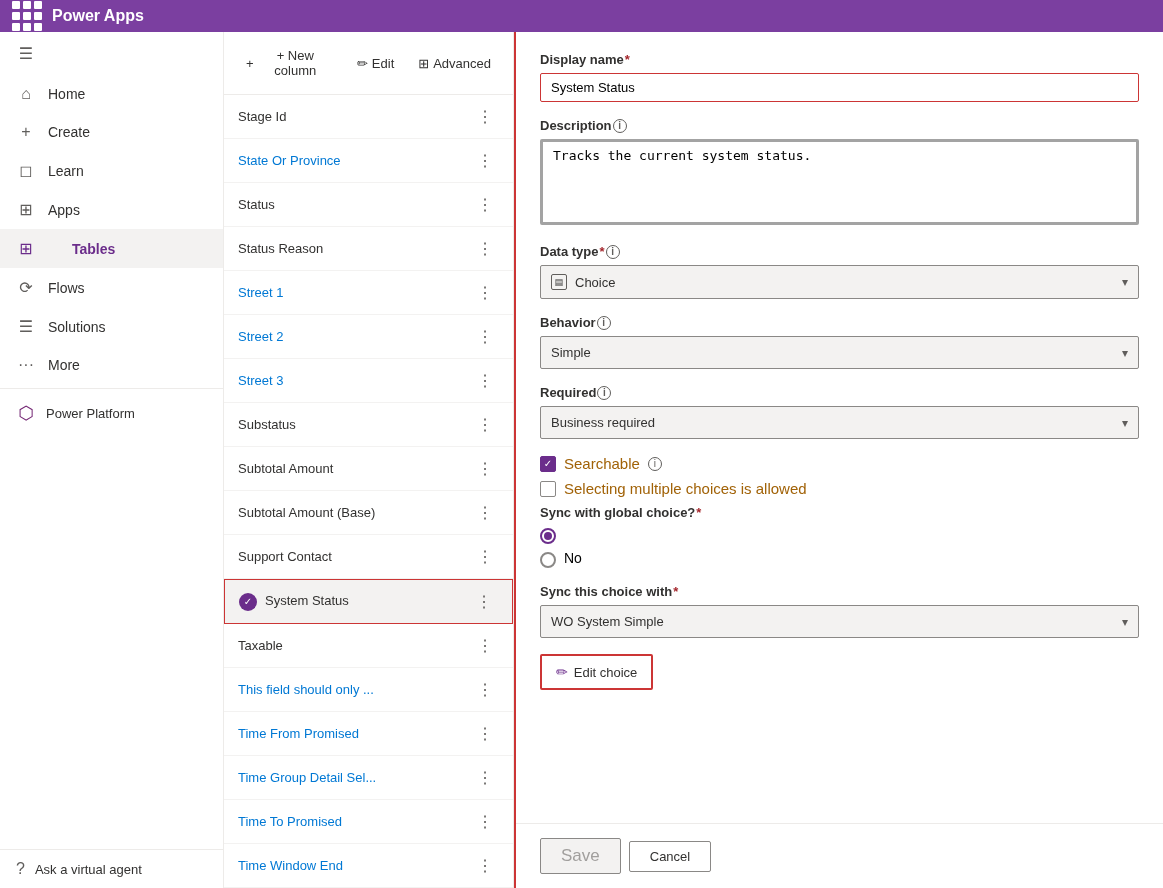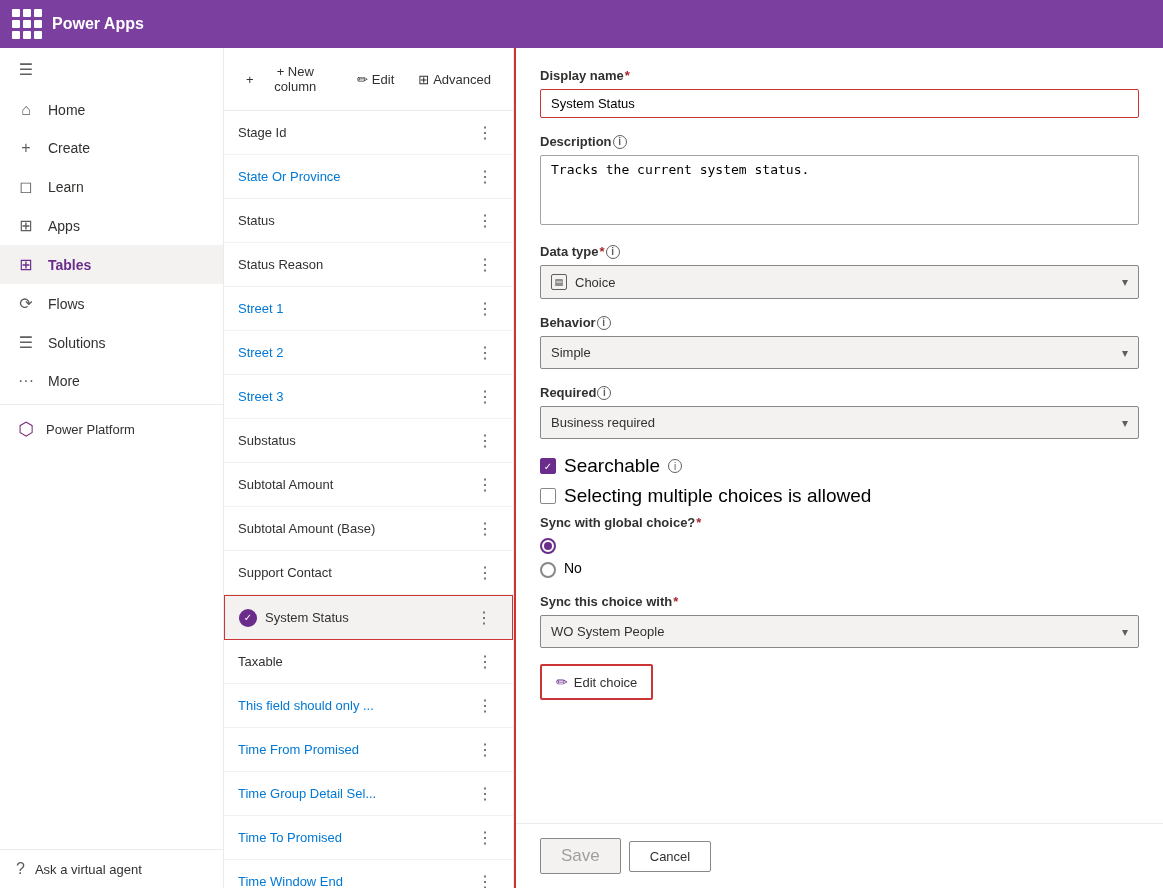--- a/index.html
+++ b/index.html
@@ -1,21 +1,21 @@
 <!DOCTYPE html>
 <html><head>
   <meta charset="utf-8">
   <style>
     * { box-sizing: border-box; margin: 0; padding: 0; }
     body { font-family: 'Segoe UI', sans-serif; font-size: 14px; background: #f3f2f1; display: flex; flex-direction: column; height: 888px; overflow: hidden; }
 
     
     .top-bar {
       background: #7b3fa0;
-      height: 48px;
+      height: 32px;
       display: flex;
       align-items: center;
       padding: 0 12px;
       gap: 10px;
       flex-shrink: 0;
     }
     .top-bar-grid {
       display: grid;
       grid-template-columns: repeat(3,8px);
       grid-template-rows: repeat(3,8px);
@@ -122,21 +122,21 @@
       padding: 10px 14px;
       border-bottom: 1px solid #f3f2f1;
       cursor: pointer;
     }
     .table-row.selected {
       background: #f3f2f1;
       border: 1.5px solid #cc3535;
     }
     .row-left {
       display: flex;
-      align-items: center;
+      align-items: flex-start;
       gap: 8px;
     }
     .row-check-icon {
       width: 18px;
       height: 18px;
       border-radius: 50%;
       background: #6b2d8b;
       display: flex;
       align-items: center;
       justify-content: center;
@@ -198,26 +198,26 @@
       width: 100%;
       padding: 6px 10px;
       border: 1.5px solid #cc3535;
       border-radius: 2px;
       font-size: 13px;
       outline: none;
     }
     .textarea-input {
       width: 100%;
       padding: 6px 10px;
-      border: 1px solid #a3a3a3;
+      border: 3px solid #a3a3a3;
       border-radius: 2px;
       font-size: 13px;
       outline: none;
       resize: none;
-      height: 70px;
+      height: 86px;
     }
     .select-row {
       width: 100%;
       padding: 8px 10px;
       background: #f3f2f1;
       border: 1px solid #8a8886;
       border-radius: 2px;
       display: flex;
       align-items: center;
       justify-content: space-between;
@@ -250,21 +250,21 @@
       justify-content: center;
       cursor: pointer;
       flex-shrink: 0;
     }
     .checkbox-box.checked {
       background: #6b2d8b;
       border-color: #6b2d8b;
       color: white;
       font-size: 10px;
     }
-    .checkbox-label { font-size: 19px; color: #000000; }
+    .checkbox-label { font-size: 15px; color: #a16207; }
 
     .radio-group { margin-bottom: 4px; }
     .radio-row {
       display: flex;
       align-items: flex-start;
       gap: 8px;
       margin-bottom: 6px;
     }
     .radio-btn {
       width: 16px; height: 16px;
@@ -396,21 +396,21 @@
     <div class="sidebar-nav-item">
       <span class="nav-icon">◻</span>
       <span>Learn</span>
     </div>
     <div class="sidebar-nav-item">
       <span class="nav-icon">⊞</span>
       <span>Apps</span>
     </div>
     <div class="sidebar-nav-item active">
       <span class="nav-icon" style="color:#6b2d8b;">⊞</span>
-      <span style="color:#6b2d8b;font-weight:600;">Tables</span>
+      <span style="color:#6b2d8b;font-weight:600;margin-left:24px;">Tables</span>
     </div>
     <div class="sidebar-nav-item">
       <span class="nav-icon">⟳</span>
       <span>Flows</span>
     </div>
     <div class="sidebar-nav-item">
       <span class="nav-icon">☰</span>
       <span>Solutions</span>
     </div>
     <div class="sidebar-nav-item">
@@ -676,21 +676,21 @@
           </div>
         </div>
 
         <div class="field-group">
           <div class="field-label">
             <span>Sync this choice with</span>
             <span class="required">*</span>
           </div>
           <div class="select-row">
             <span class="select-row-label">
-              <span>WO System People</span>
+              <span>WO System Simple</span>
             </span>
             <span class="chevron-down">▾</span>
           </div>
         </div>
 
         <div>
           <button class="edit-choice-btn">
             <span class="edit-icon">✏</span>
             <span>Edit choice</span>
           </button>

